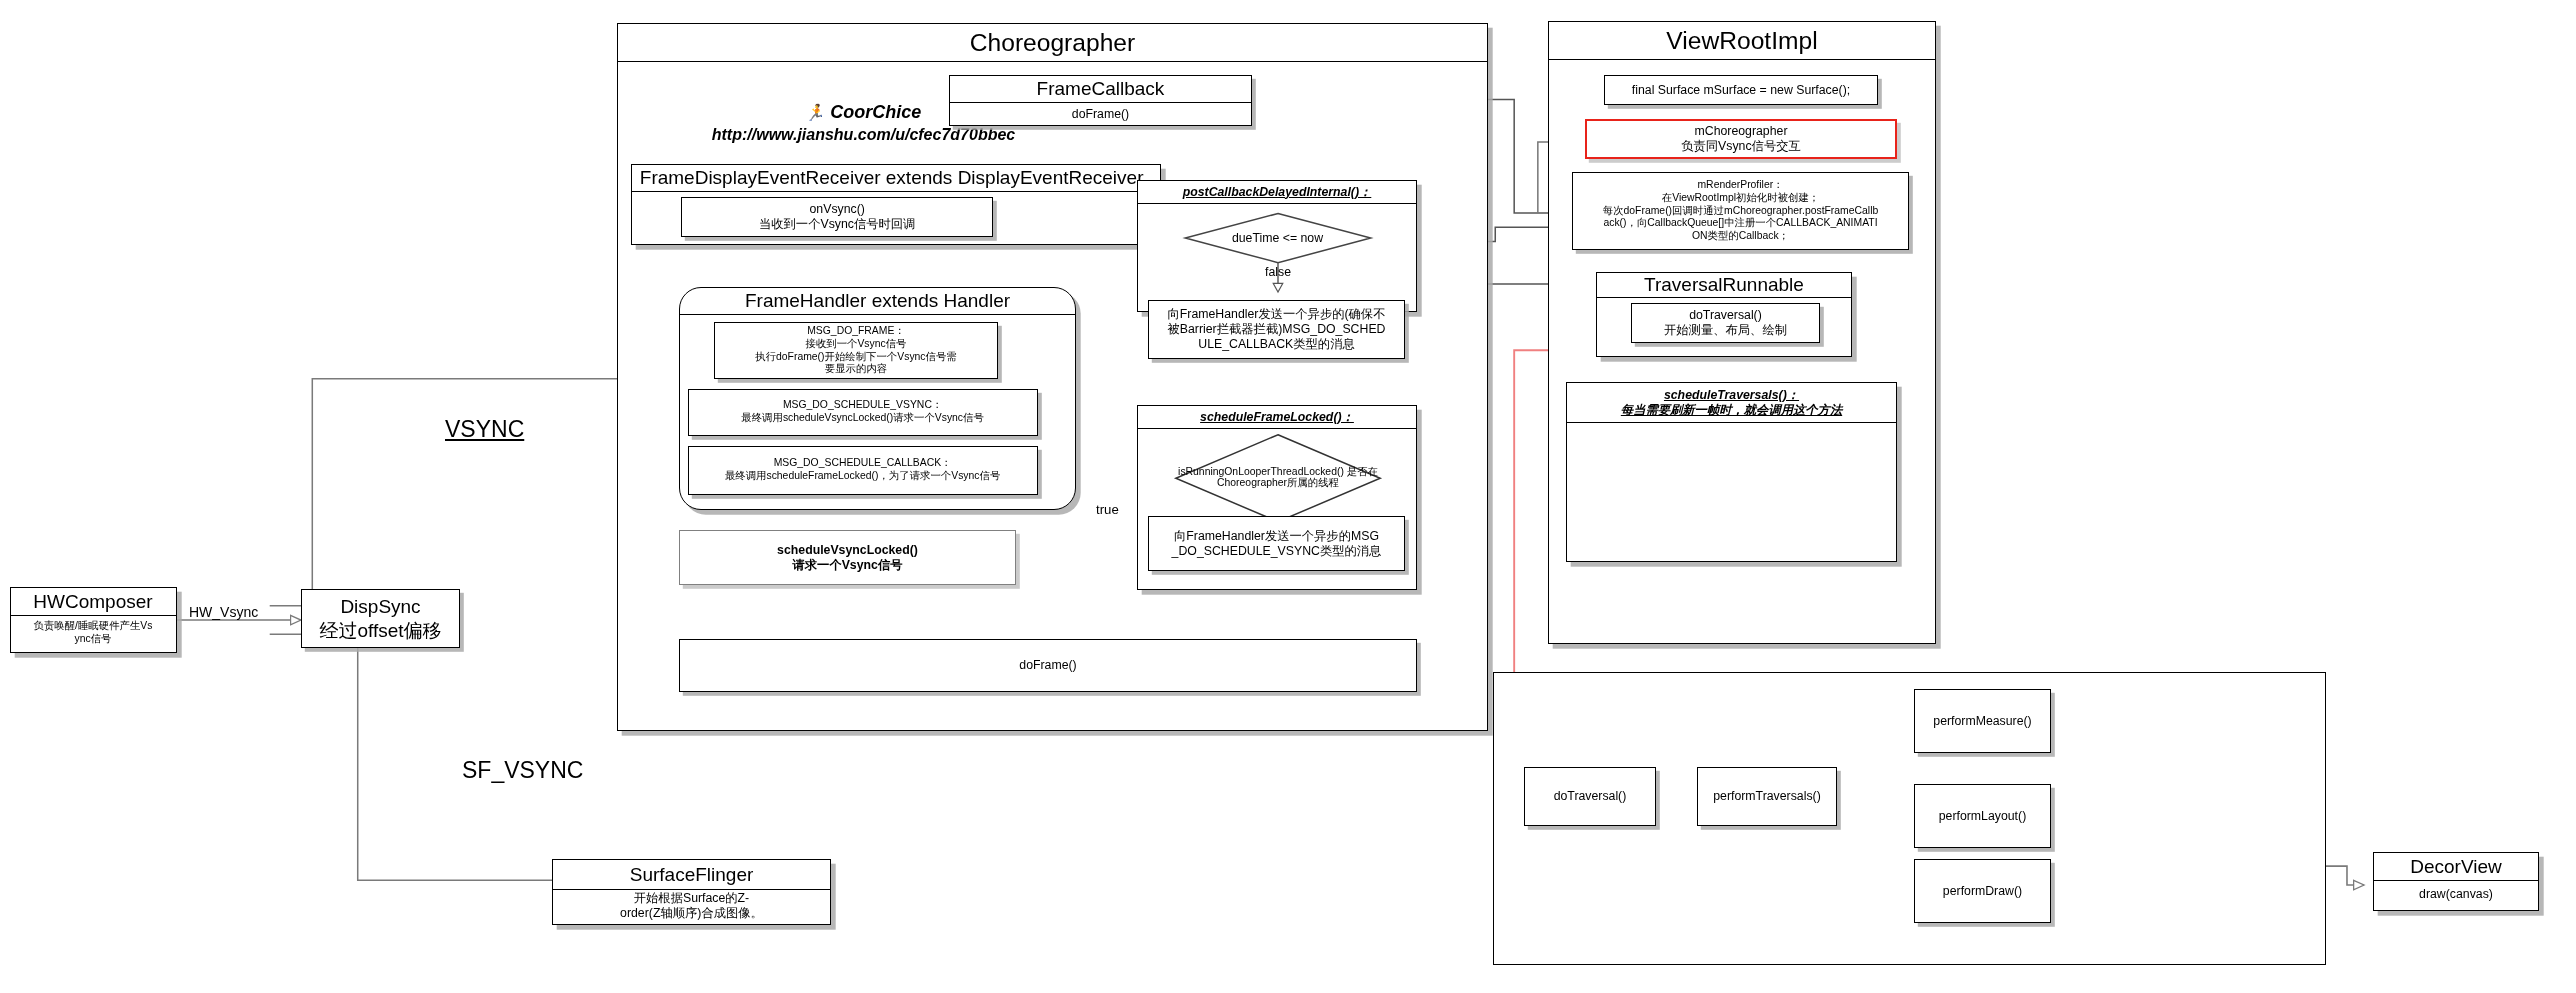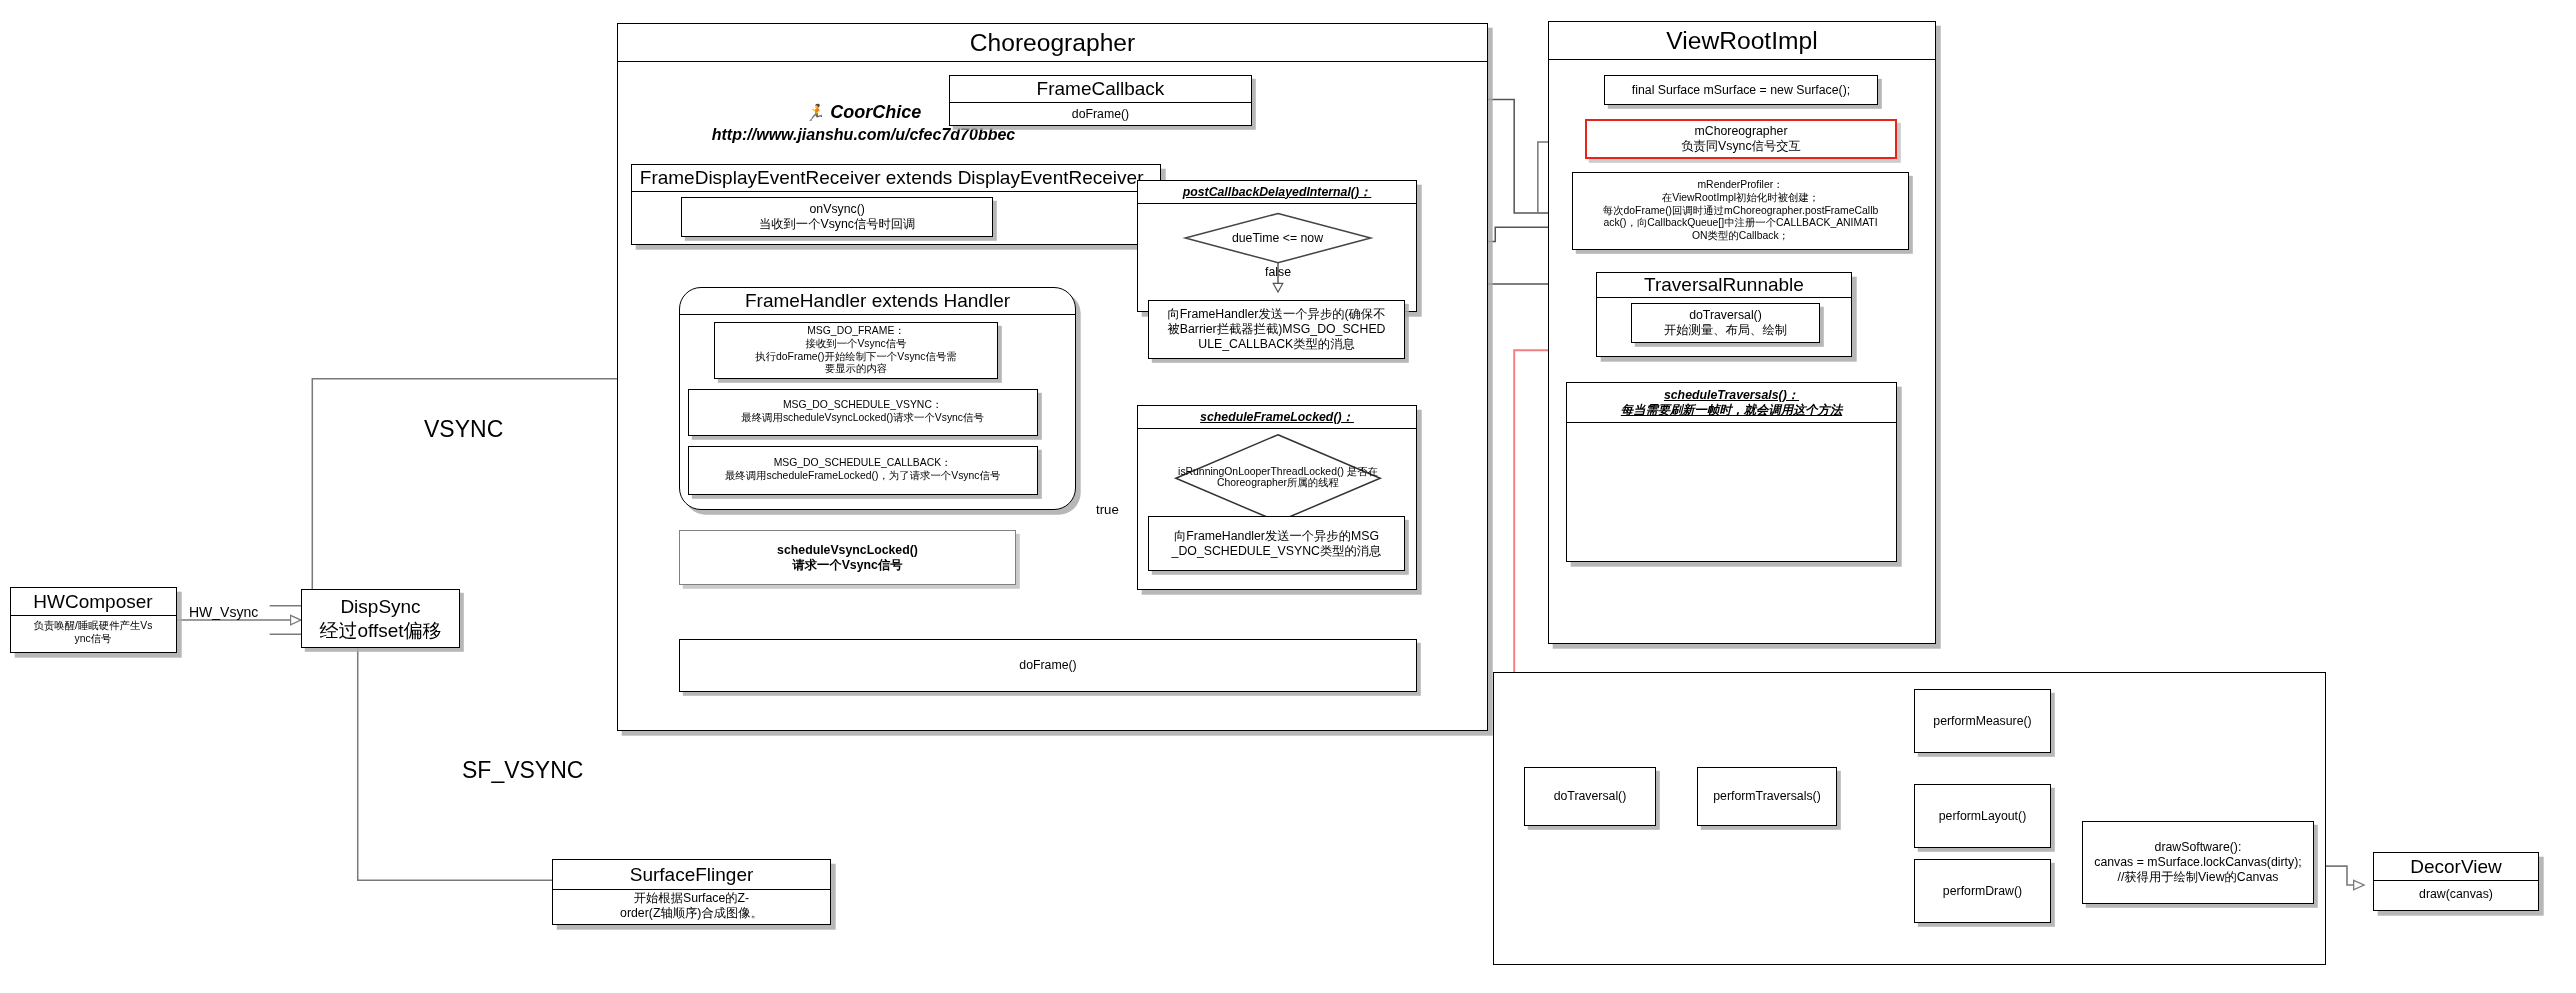--- a/index.html
+++ b/index.html
@@ -161,21 +161,21 @@
   </div>
 
   <div class="pkg" style="left:552px;top:859px;width:279px;height:66px;">
     <div class="pkg-title ctr t-mid" style="height:30px;">SurfaceFlinger</div>
     <div class="pkg-body ctr t-xs" style="height:32px;flex-direction:column;display:flex;justify-content:center;">
       <span>开始根据Surface的Z-</span>
       <span>order(Z轴顺序)合成图像。</span>
     </div>
   </div>
 
-  <div class="wlabel" style="left:424px;top:416px;">VSYNC</div>
+  <div class="wlabel" style="left:445px;top:416px;text-decoration:underline;">VSYNC</div>
   <div class="wlabel" style="left:462px;top:757px;">SF_VSYNC</div>
   <div class="wlabel small" style="left:189px;top:604px;">HW_Vsync</div>
 
   <div class="pkg" style="left:617px;top:23px;width:871px;height:708px;">
     <div class="pkg-title ctr t-big" style="height:38px;">Choreographer</div>
     <div class="pkg-body" style="height:666px;">
 
       <div class="credit" style="left:28px;top:38px;width:435px;">
         <div><span>🏃</span>&nbsp;<span class="who">CoorChice</span></div>
         <div>http://www.jianshu.com/u/cfec7d70bbec</div>
@@ -324,25 +324,20 @@
   </div>
 
   <div class="box ctr t-xs" style="left:1914px;top:784px;width:137px;height:64px;">
     <span>performLayout()</span>
   </div>
 
   <div class="box ctr t-xs" style="left:1914px;top:859px;width:137px;height:64px;">
     <span>performDraw()</span>
   </div>
 
-  <div class="box ctr t-xs" style="left:2082px;top:821px;width:232px;height:83px;flex-direction:column;">
-    <span>drawSoftware():</span>
-    <span>canvas = mSurface.lockCanvas(dirty);</span>
-    <span>//获得用于绘制View的Canvas</span>
-  </div>
 
   <div class="pkg" style="left:2373px;top:852px;width:166px;height:59px;">
     <div class="pkg-title ctr t-mid" style="height:28px;">DecorView</div>
     <div class="pkg-body ctr t-xs" style="height:26.5px;">draw(canvas)</div>
   </div>
 
 </div>
 
 
 </body></html>

